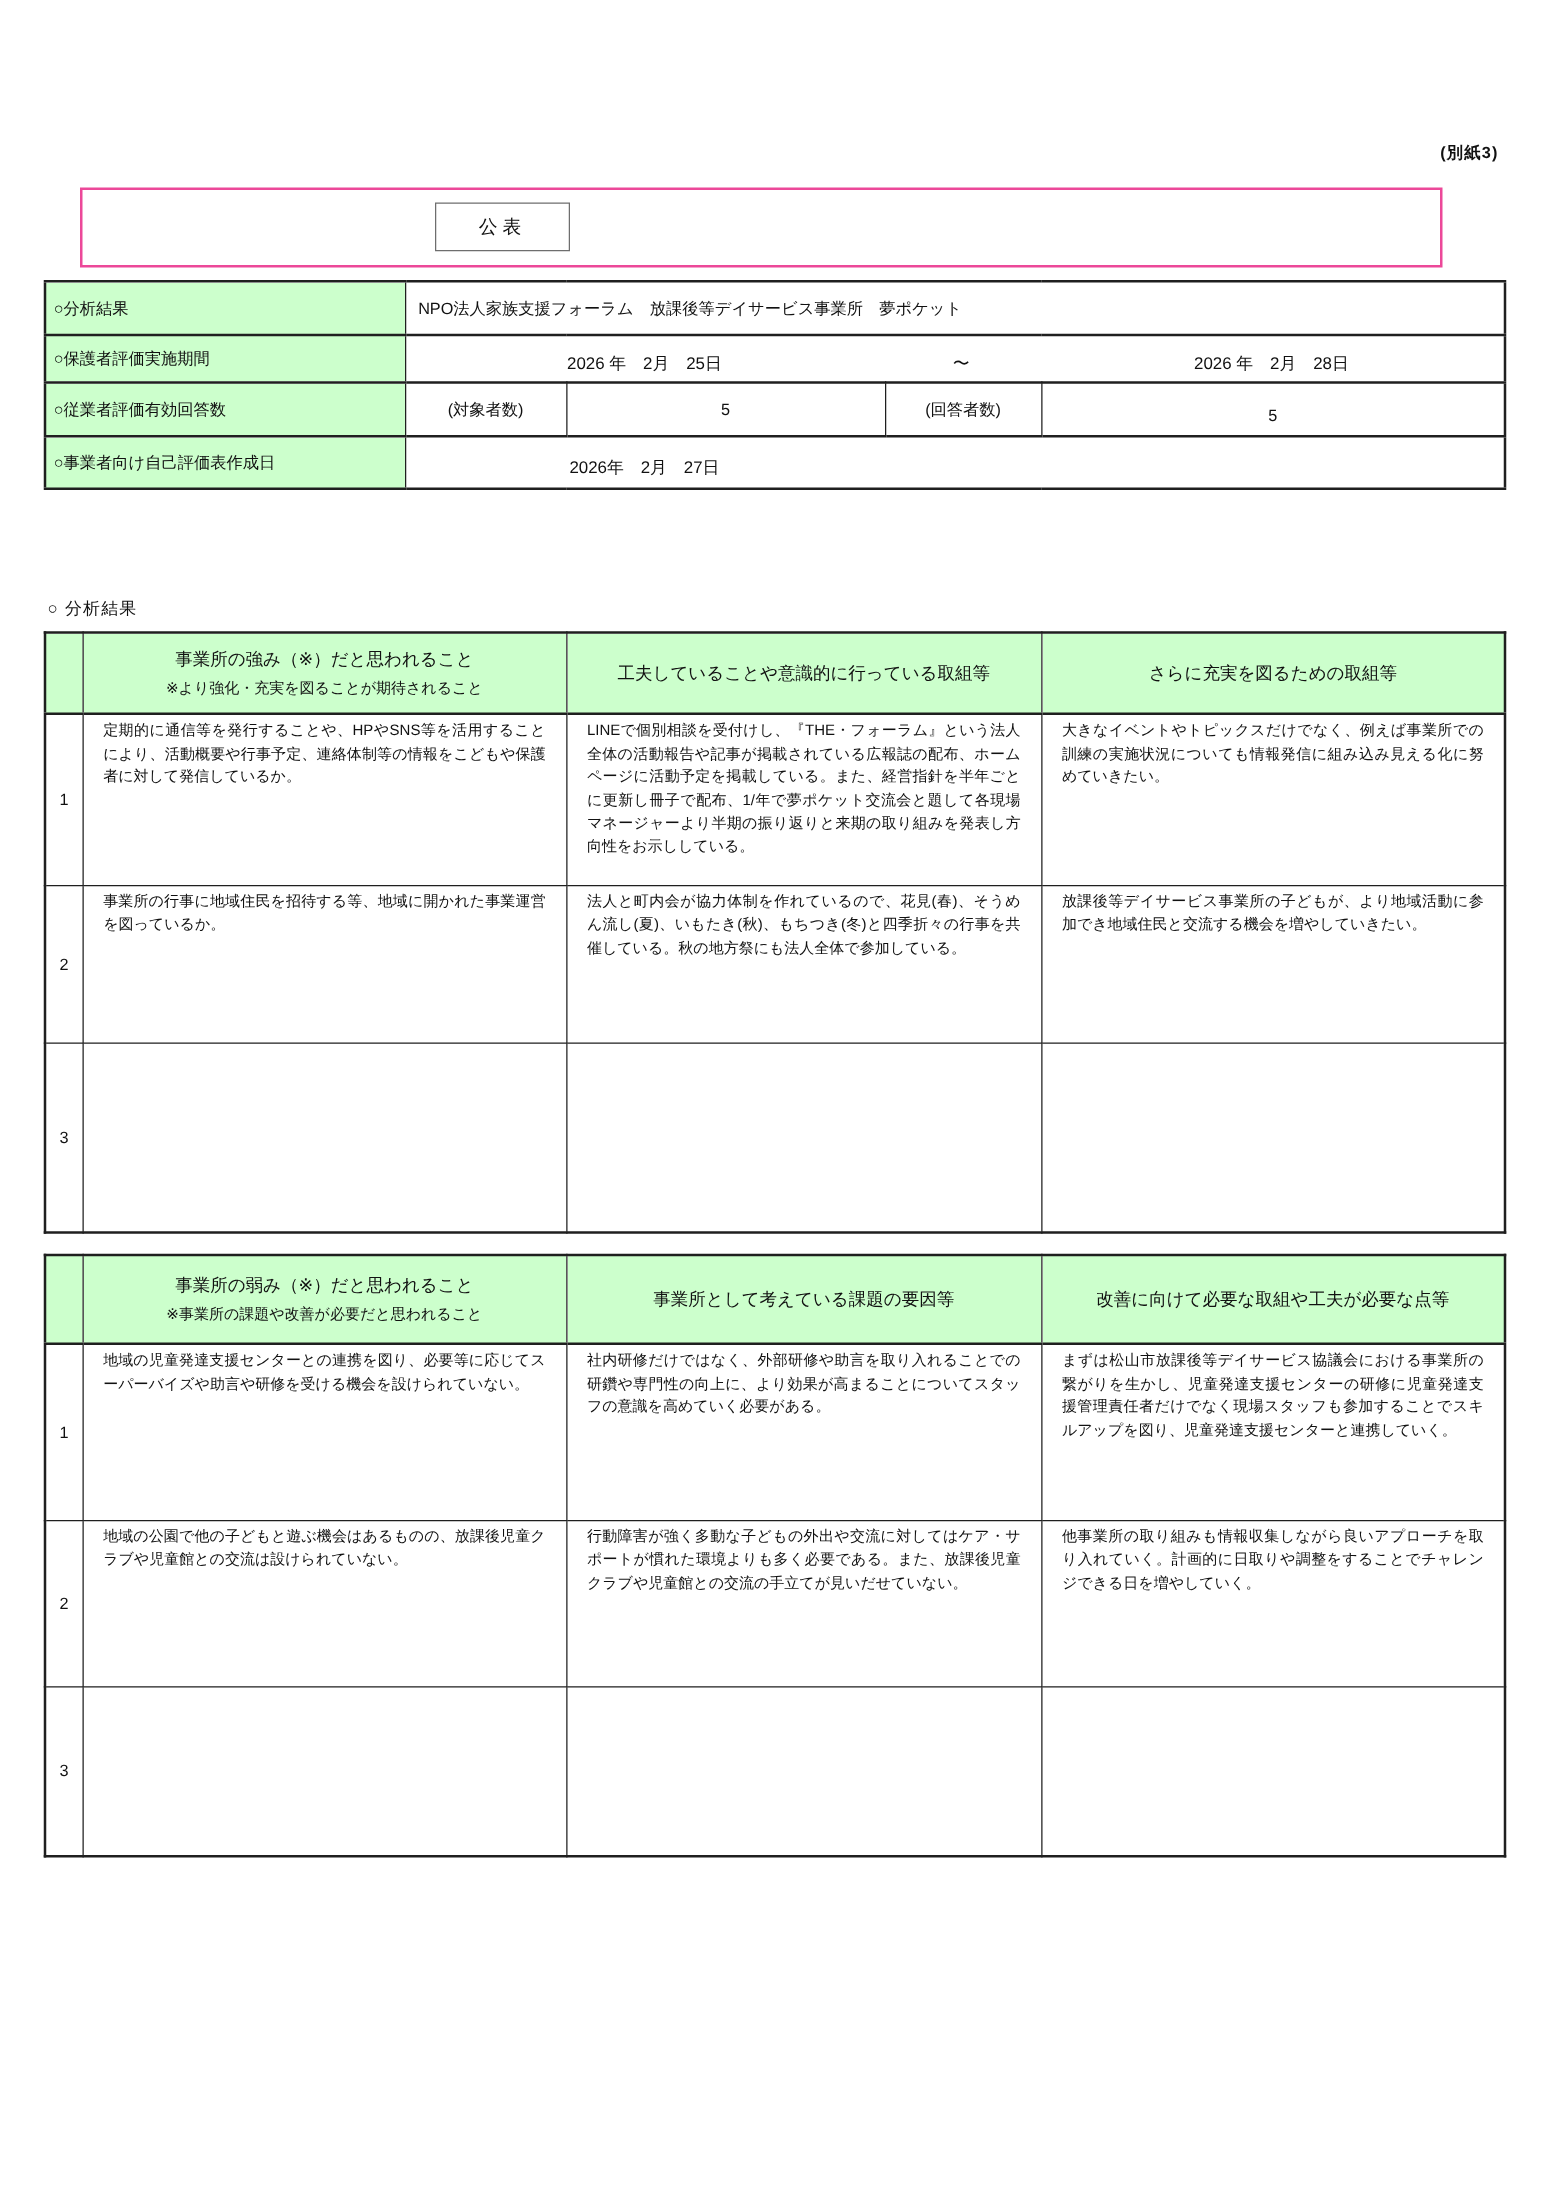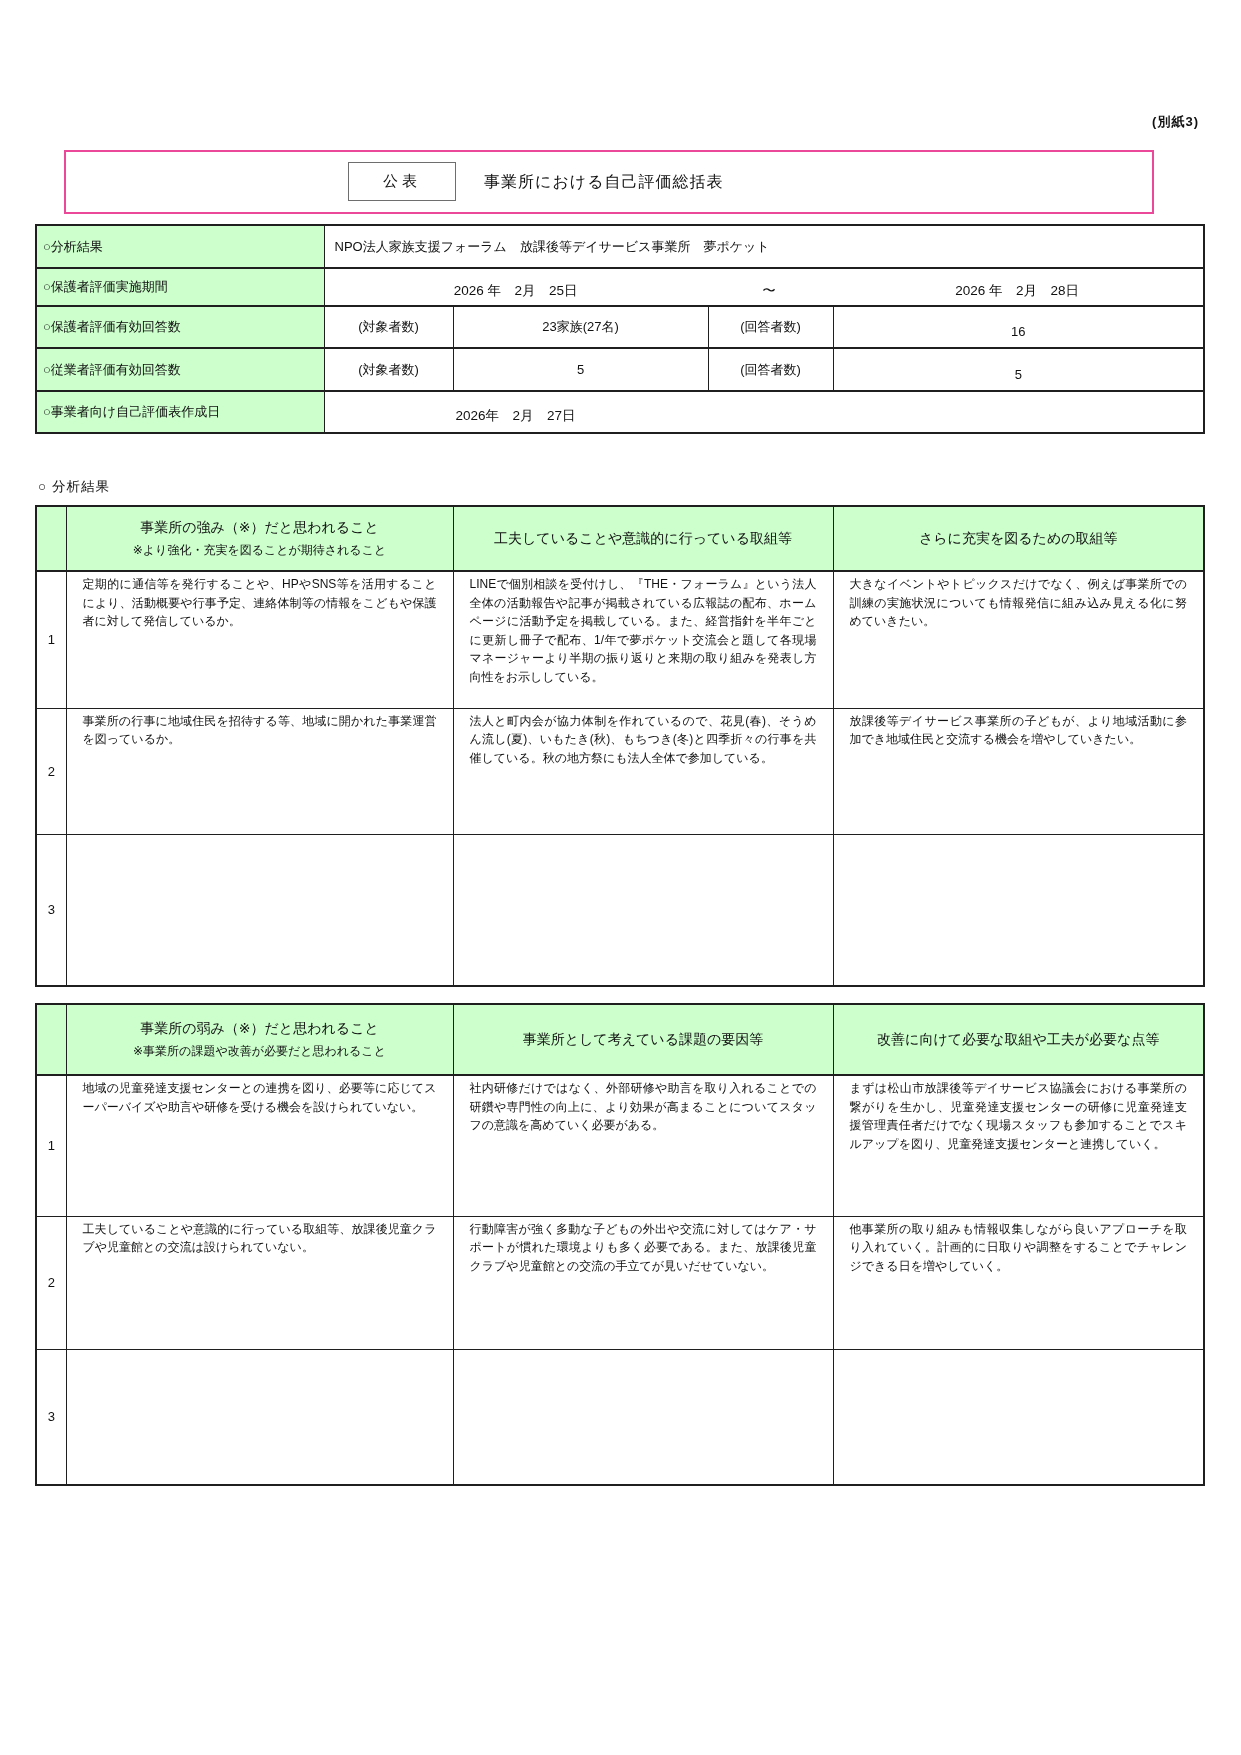--- a/index.html
+++ b/index.html
@@ -75,21 +75,20 @@
 </style>
 </head>
 <body>
 
 <div class="page">
 
   <div class="attachment">(別紙3)</div>
 
   <div class="title-box">
     <span class="publish-badge">公表</span>
-    <span class="doc-title">事業所における自己評価総括表</span>
   </div>
 
   <table class="info-table">
     <colgroup>
       <col style="width:288px">
         <col style="width:129px">
         <col style="width:255px">
         <col style="width:125px">
         <col>
     </colgroup>
@@ -100,27 +99,20 @@
     </tr>
     <tr style="height:38px">
       <td class="cell-label">○保護者評価実施期間</td>
       <td class="no-pad" colspan="4">
         <div class="period">
           <span class="seg1">2026 年　2月　25日</span>
           <span class="seg2">〜</span>
           <span class="seg3">2026 年　2月　28日</span>
         </div>
       </td>
-    </tr>
-    <tr style="height:42px">
-      <td class="cell-label">○保護者評価有効回答数</td>
-      <td class="cell-center">(対象者数)</td>
-      <td class="cell-center">23家族(27名)</td>
-      <td class="cell-center">(回答者数)</td>
-      <td class="cell-center lowered">16</td>
     </tr>
     <tr style="height:43px">
       <td class="cell-label">○従業者評価有効回答数</td>
       <td class="cell-center">(対象者数)</td>
       <td class="cell-center">5</td>
       <td class="cell-center">(回答者数)</td>
       <td class="cell-center lowered">5</td>
     </tr>
     <tr style="height:42px">
       <td class="cell-label">○事業者向け自己評価表作成日</td>
@@ -193,21 +185,21 @@
       <td>改善に向けて必要な取組や工夫が必要な点等</td>
     </tr>
     <tr style="height:141px">
       <td class="num">1</td>
       <td class="body-cell">地域の児童発達支援センターとの連携を図り、必要等に応じてスーパーバイズや助言や研修を受ける機会を設けられていない。</td>
       <td class="body-cell">社内研修だけではなく、外部研修や助言を取り入れることでの研鑽や専門性の向上に、より効果が高まることについてスタッフの意識を高めていく必要がある。</td>
       <td class="body-cell">まずは松山市放課後等デイサービス協議会における事業所の繋がりを生かし、児童発達支援センターの研修に児童発達支援管理責任者だけでなく現場スタッフも参加することでスキルアップを図り、児童発達支援センターと連携していく。</td>
     </tr>
     <tr style="height:133px">
       <td class="num">2</td>
-      <td class="body-cell">工夫していることや意識的に行っている取組等、放課後児童クラブや児童館との交流は設けられていない。</td>
+      <td class="body-cell">地域の公園で他の子どもと遊ぶ機会はあるものの、放課後児童クラブや児童館との交流は設けられていない。</td>
       <td class="body-cell">行動障害が強く多動な子どもの外出や交流に対してはケア・サポートが慣れた環境よりも多く必要である。また、放課後児童クラブや児童館との交流の手立てが見いだせていない。</td>
       <td class="body-cell">他事業所の取り組みも情報収集しながら良いアプローチを取り入れていく。計画的に日取りや調整をすることでチャレンジできる日を増やしていく。</td>
     </tr>
     <tr style="height:136px">
       <td class="num">3</td>
       <td class="body-cell"></td>
       <td class="body-cell"></td>
       <td class="body-cell"></td>
     </tr>
   </tbody>

